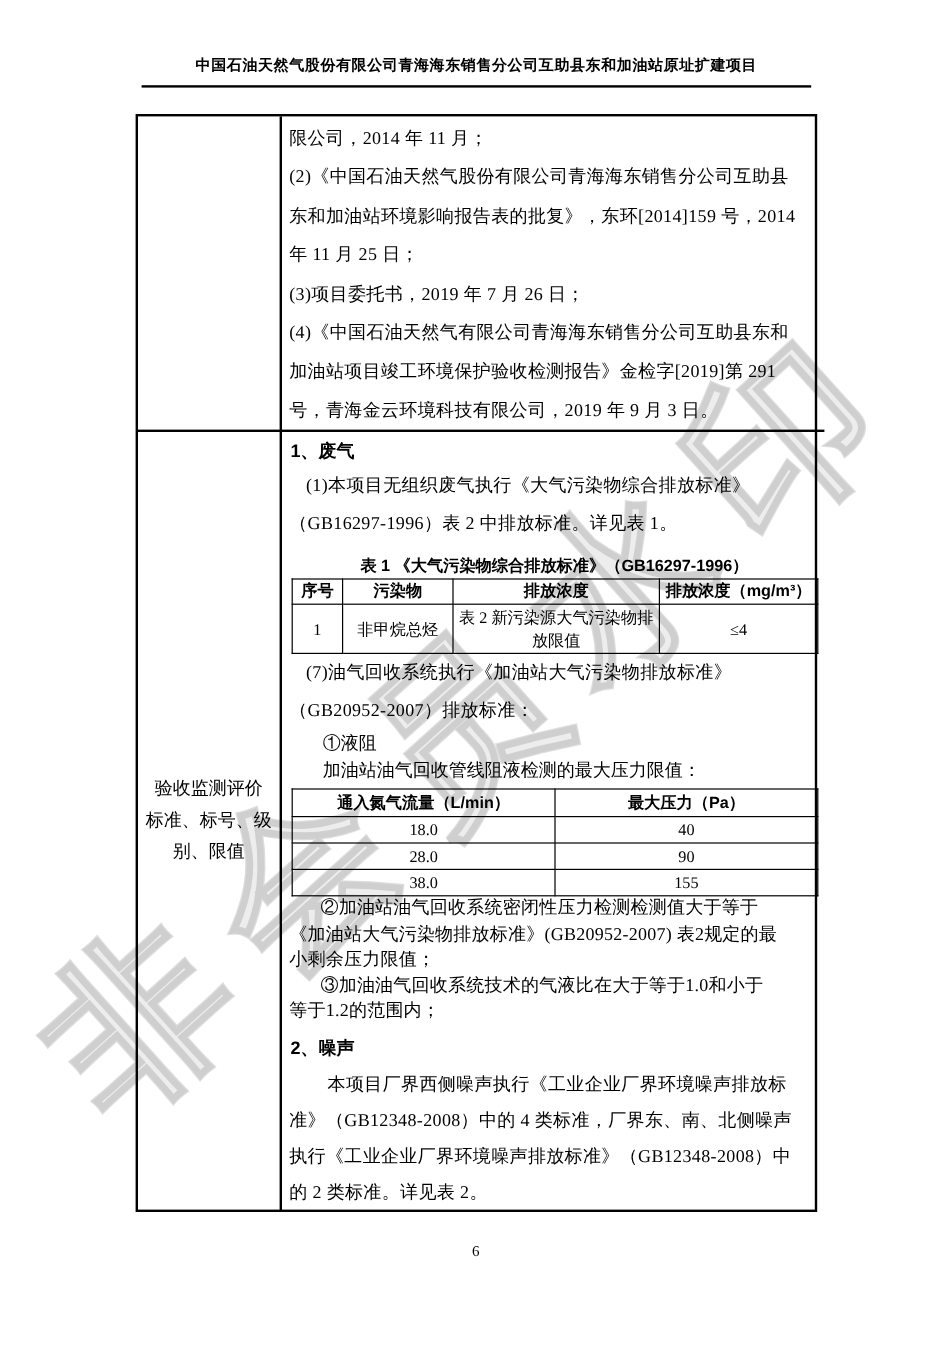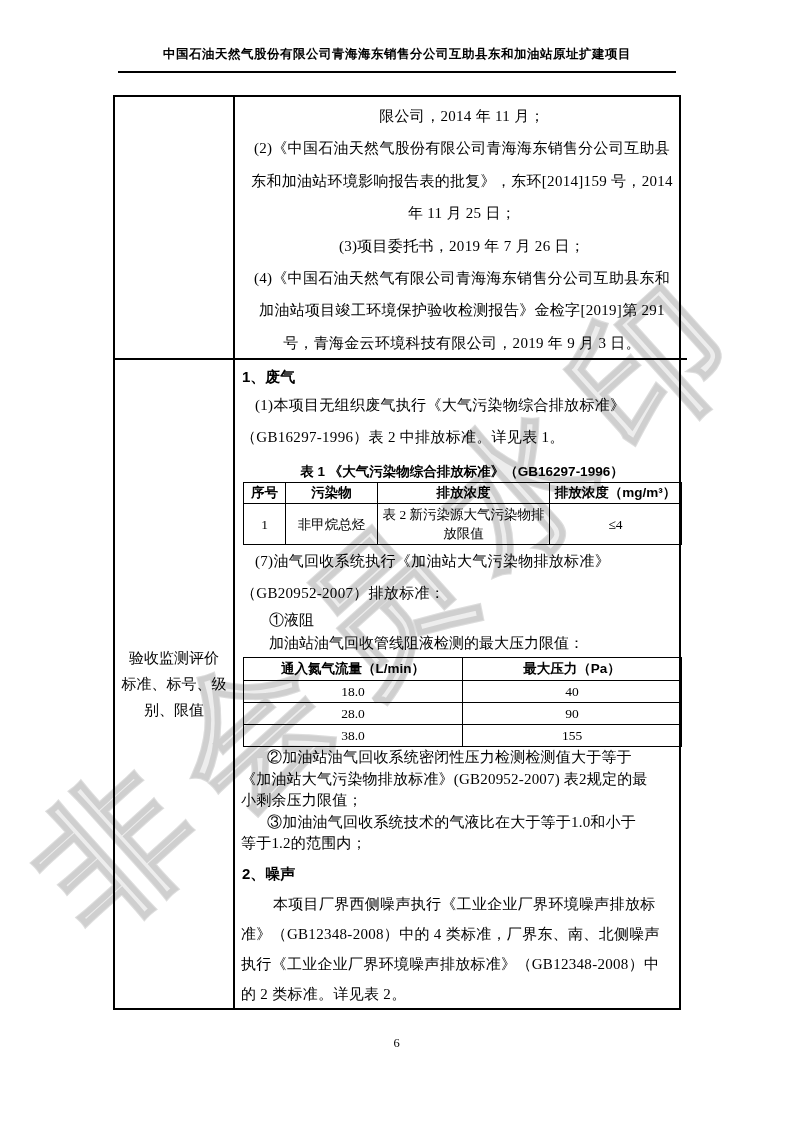--- a/index.html
+++ b/index.html
@@ -61,21 +61,21 @@
   .cell.row-top{border-bottom:2px solid #000;}
   .label-cell{
     display:flex;flex-direction:column;
     justify-content:center;align-items:center;
     text-align:center;
     font-size:15px;line-height:26px;
   }
   
   .tl{white-space:nowrap;overflow:visible;}
   .r1-content{padding:3px 4px 0 6px;font-size:15px;}
-  .r1-content .tl{height:32.4px;line-height:32.4px;letter-spacing:0.3px;text-align:center;}
+  .r1-content .tl{height:32.4px;line-height:32.4px;letter-spacing:0.3px;}
   .r2-content{padding:4px 5px 0 6px;font-size:15px;}
   .sec-heading{
     font-family:"Liberation Sans", sans-serif;
     font-weight:bold;font-size:15px;
     height:25px;line-height:25px;
     margin-left:1px;
   }
   .para-w .tl{height:32px;line-height:32px;letter-spacing:0.3px;}
   .para-s .tl{height:21.5px;line-height:21.5px;letter-spacing:0.2px;}
   .para-n .tl{height:30px;line-height:30px;letter-spacing:0.3px;}

